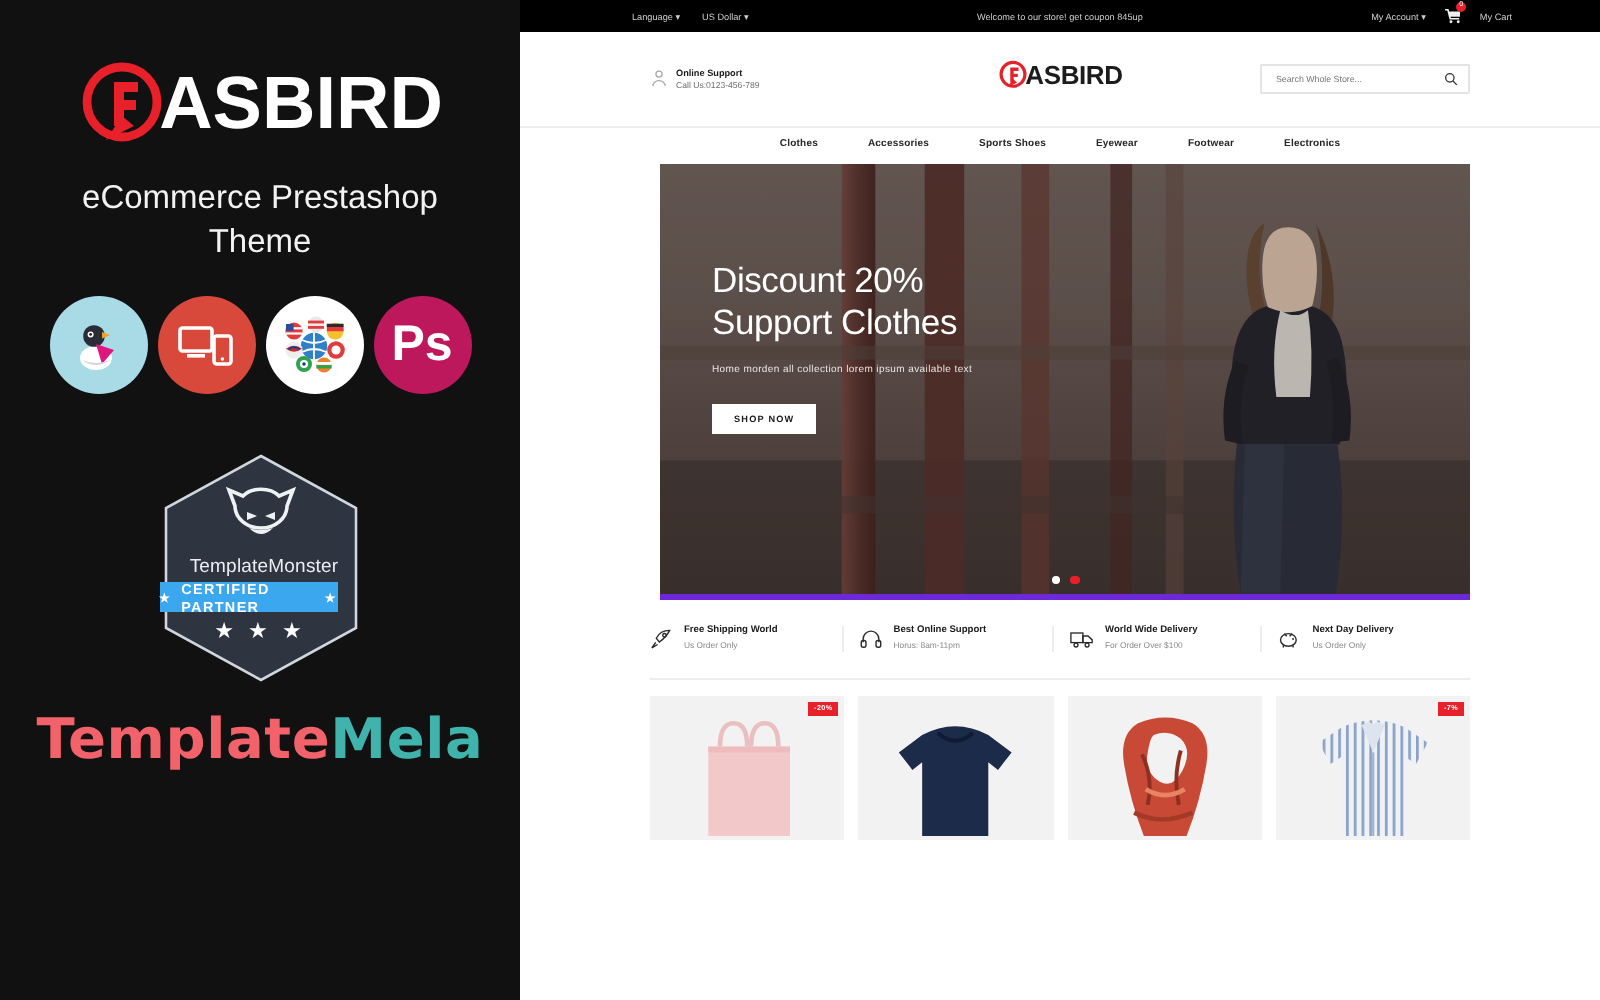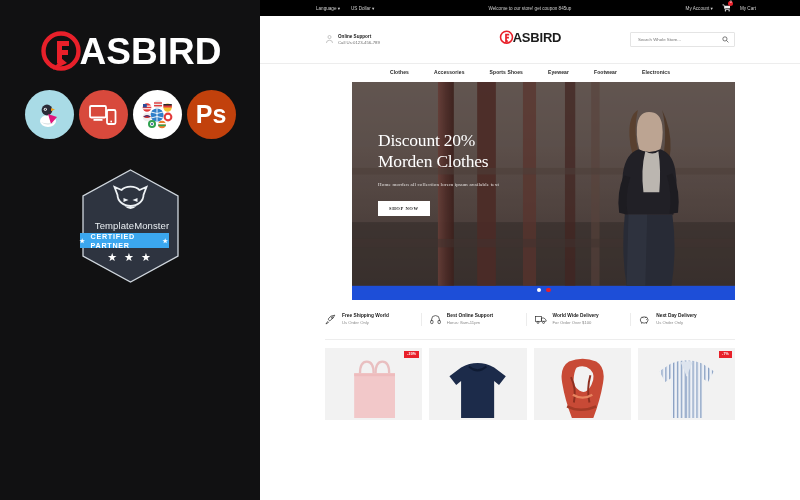--- a/index.html
+++ b/index.html
@@ -16,21 +16,21 @@
   .promo-logo .word{font-size:37px;font-weight:bold;color:#ffffff;letter-spacing:0px;
         line-height:40px;margin-left:-3px;}
   .promo-sub{margin-top:14px;color:#f2f2f2;font-size:16.5px;text-align:center;
         line-height:22px;font-weight:400;width:230px;}
   .icon-row{margin-top:16px;display:flex;gap:5px;align-items:center;justify-content:center;}
   .circ{width:49px;height:49px;border-radius:50%;display:flex;align-items:center;
         justify-content:center;position:relative;overflow:hidden;}
   .c1{background:#a9dbe6;}
   .c2{background:#d8493c;}
   .c3{background:#ffffff;}
-  .c4{background:#c2410c;}
+  .c4{background:#be185d;}
   .ps-txt{color:#fff;font-size:25px;font-weight:bold;font-family:"Liberation Sans",sans-serif;}
 
   .badge-wrap{margin-top:28px;display:flex;flex-direction:column;align-items:center;}
   .hexbadge{width:105px;height:118px;position:relative;}
   .tm-title{position:absolute;left:4px;right:0;top:53px;text-align:center;color:#e9eef2;
       font-size:9.5px;letter-spacing:.1px;}
   .cert{position:absolute;left:2px;right:14px;top:66px;height:15px;background:#3ba7ef;
       display:flex;align-items:center;justify-content:center;gap:5px;}
   .cert span{color:#fff;font-size:7.2px;font-weight:bold;letter-spacing:.7px;}
   .cert .st{font-size:6px;}
@@ -72,22 +72,22 @@
   .searchbox input{border:0;outline:0;flex:1;font-size:4.4px;color:#aaa;
       font-family:"Liberation Sans",sans-serif;background:transparent;}
   .searchbox .mag{color:#333;}
 
   
   .nav{height:16px;border-top:1px solid #ededed;display:flex;align-items:center;
       justify-content:center;gap:25px;background:#fff;}
   .nav a{font-size:5px;color:#262626;font-weight:bold;text-decoration:none;letter-spacing:.1px;}
 
   
-  .hero{margin:2px 65px 0 92px;height:218px;position:relative;overflow:hidden;
-      background:#1d4ed8;font-family:Liberation Serif, serif;}
+  .hero{margin:2px 65px 0 70px;height:218px;position:relative;overflow:hidden;
+      background:#6d28d9;}
   .hero-bg{position:absolute;inset:0;}
   .hero-copy{position:absolute;left:26px;top:48px;}
   .hero-copy h1{margin:0;color:#fff;font-size:17.5px;line-height:21px;font-weight:400;
       letter-spacing:-.2px;}
   .hero-copy p{margin:10px 0 0 0;color:#e9e6e4;font-size:5px;letter-spacing:.2px;}
   .shopnow{margin-top:14px;display:inline-block;background:#fff;color:#1a1a1a;
       font-size:4.6px;font-weight:bold;letter-spacing:.6px;padding:5px 11px;}
   .dots{position:absolute;left:0;right:0;bottom:8px;display:flex;gap:5px;
       justify-content:center;}
   .dot{width:4.5px;height:4.5px;border-radius:50%;background:#fff;}
@@ -128,20 +128,21 @@
       <div class="mark">
         <svg width="44" height="44" viewBox="0 0 44 44">
           <circle cx="22" cy="21" r="17.5" fill="none" stroke="#e8202a" stroke-width="4.4"></circle>
           <path d="M14 40 L22 28 L28 33 Z" fill="#e8202a"></path>
           <path d="M18 11 h12 v5 h-7 v4 h6 v5 h-6 v8 h-5 z" fill="#e8202a"></path>
         </svg>
       </div>
       <div class="word">ASBIRD</div>
     </div>
 
+    <div class="promo-sub">eCommerce Prestashop Theme</div>
 
     <div class="icon-row">
       <div class="circ c1">
         <svg width="30" height="30" viewBox="0 0 30 30">
           <ellipse cx="14" cy="21" rx="8" ry="6" fill="#fff"></ellipse>
           <circle cx="13" cy="10" r="5.4" fill="#2b2b37"></circle>
           <circle cx="11.3" cy="9.2" r="1.5" fill="#fff"></circle>
           <circle cx="11.3" cy="9.2" r="0.7" fill="#1b1b22"></circle>
           <path d="M17 8 l4 1.6 -4 1.6 z" fill="#f0a21c"></path>
           <path d="M14 14 l9 3 -6 7 z" fill="#e0157d"></path>
@@ -201,20 +202,23 @@
         </svg>
         <div class="tm-title">TemplateMonster</div>
         <div class="cert">
           <span class="st">★</span>
           <span>CERTIFIED PARTNER</span>
           <span class="st">★</span>
         </div>
         <div class="stars">★ ★ ★</div>
       </div>
 
+      <div class="tmela">
+        <span class="a">Template</span><span class="b">Mela</span>
+      </div>
 
     </div>
   </div>
 
   <div class="site">
 
     <div class="topbar">
       <div class="tb-left">
         <span><span>Language</span> <span>▾</span></span>
         <span><span>US Dollar</span> <span>▾</span></span>
@@ -311,21 +315,21 @@
           <path d="M-9 76 q-8 18 -5 40 l9 2 q-3 -22 3 -40z" fill="#1e1f26"></path>
           <path d="M43 74 q9 18 6 42 l-9 1 q3 -22 -3 -41z" fill="#1e1f26"></path>
           <path d="M-8 118 q-4 40 2 76 l48 0 q6 -38 1 -76z" fill="#2c3340"></path>
           <path d="M-6 194 q-2 0 0 0 l20 0 l2 -76 l-20 0z" fill="#343c4b"></path>
         </g>
         <rect x="0" y="0" width="410" height="218" fill="#1a1412" opacity="0.22"></rect>
       </svg>
       <div class="hero-copy">
         <h1>
           <span>Discount 20%</span><br>
-          <span>Morden Clothes</span>
+          <span>Support Clothes</span>
         </h1>
         <p>Home morden all collection lorem ipsum available text</p>
         <div class="shopnow">SHOP NOW</div>
       </div>
       <div class="dots">
         <span class="dot"></span>
         <span class="dot on"></span>
       </div>
     </div>
 

